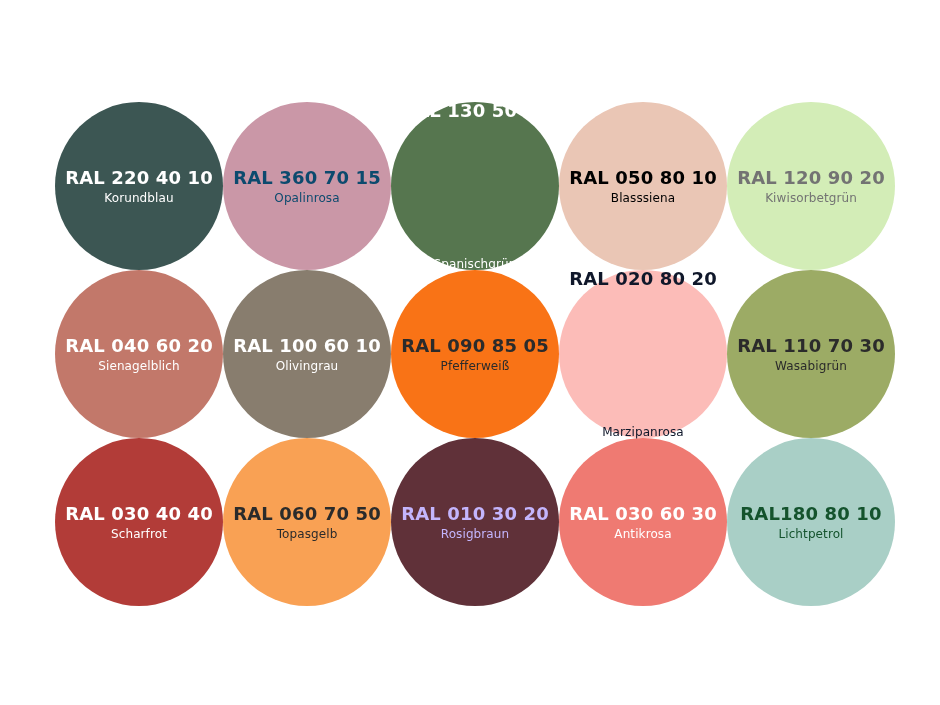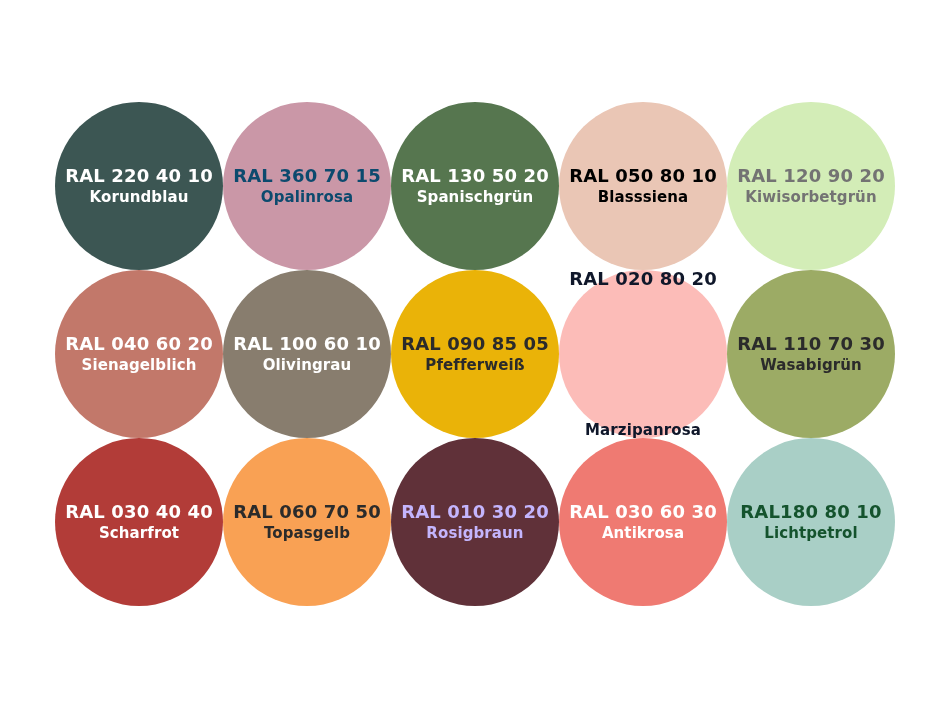--- a/index.html
+++ b/index.html
@@ -39,42 +39,42 @@
     user-select: none;
   }
   .swatch-code {
     font-size: 18px;
     font-weight: bold;
     letter-spacing: 0.15px;
     margin-bottom: 5px;
     white-space: nowrap;
   }
   .swatch-name {
-    font-size: 15px;
-    font-weight: bold;
+    font-size: 12px;
+    font-weight: normal;
     letter-spacing: 0.1px;
     white-space: nowrap;
   }
 </style>
 </head>
 <body>
 
 <div class="palette-grid">
 
   <div class="swatch" style="background-color: rgb(60, 86, 83); color: rgb(255, 255, 255);">
     <div class="swatch-code">RAL 220 40 10</div>
     <div class="swatch-name">Korundblau</div>
   </div>
 
   <div class="swatch" style="background-color: rgb(202, 151, 167); color: #0c4a6e;">
     <div class="swatch-code">RAL 360 70 15</div>
     <div class="swatch-name">Opalinrosa</div>
   </div>
 
-  <div class="swatch" style="background-color: rgb(86, 118, 79); color: rgb(255, 255, 255);">
+  <div class="swatch" style="background-color: rgb(86, 118, 79); color: rgb(255, 255, 255); justify-content: space-between;">
     <div class="swatch-code">RAL 130 50 20</div>
     <div class="swatch-name">Spanischgrün</div>
   </div>
 
   <div class="swatch" style="background-color: rgb(234, 198, 181); color: #000000;">
     <div class="swatch-code">RAL 050 80 10</div>
     <div class="swatch-name">Blasssiena</div>
   </div>
 
   <div class="swatch" style="background-color: rgb(211, 237, 183); color: #737373;">
@@ -85,21 +85,21 @@
   <div class="swatch" style="background-color: rgb(194, 120, 106); color: rgb(255, 255, 255);">
     <div class="swatch-code">RAL 040 60 20</div>
     <div class="swatch-name">Sienagelblich</div>
   </div>
 
   <div class="swatch" style="background-color: rgb(136, 125, 110); color: rgb(255, 255, 255);">
     <div class="swatch-code">RAL 100 60 10</div>
     <div class="swatch-name">Olivingrau</div>
   </div>
 
-  <div class="swatch" style="background-color: #eab308; color: rgb(43, 43, 43);">
+  <div class="swatch" style="background-color: #f97316; color: rgb(43, 43, 43);">
     <div class="swatch-code">RAL 090 85 05</div>
     <div class="swatch-name">Pfefferweiß</div>
   </div>
 
   <div class="swatch" style="background-color: rgb(252, 188, 184); color: #0f172a; justify-content: space-between;">
     <div class="swatch-code">RAL 020 80 20</div>
     <div class="swatch-name">Marzipanrosa</div>
   </div>
 
   <div class="swatch" style="background-color: rgb(156, 171, 101); color: rgb(43, 43, 43);">

